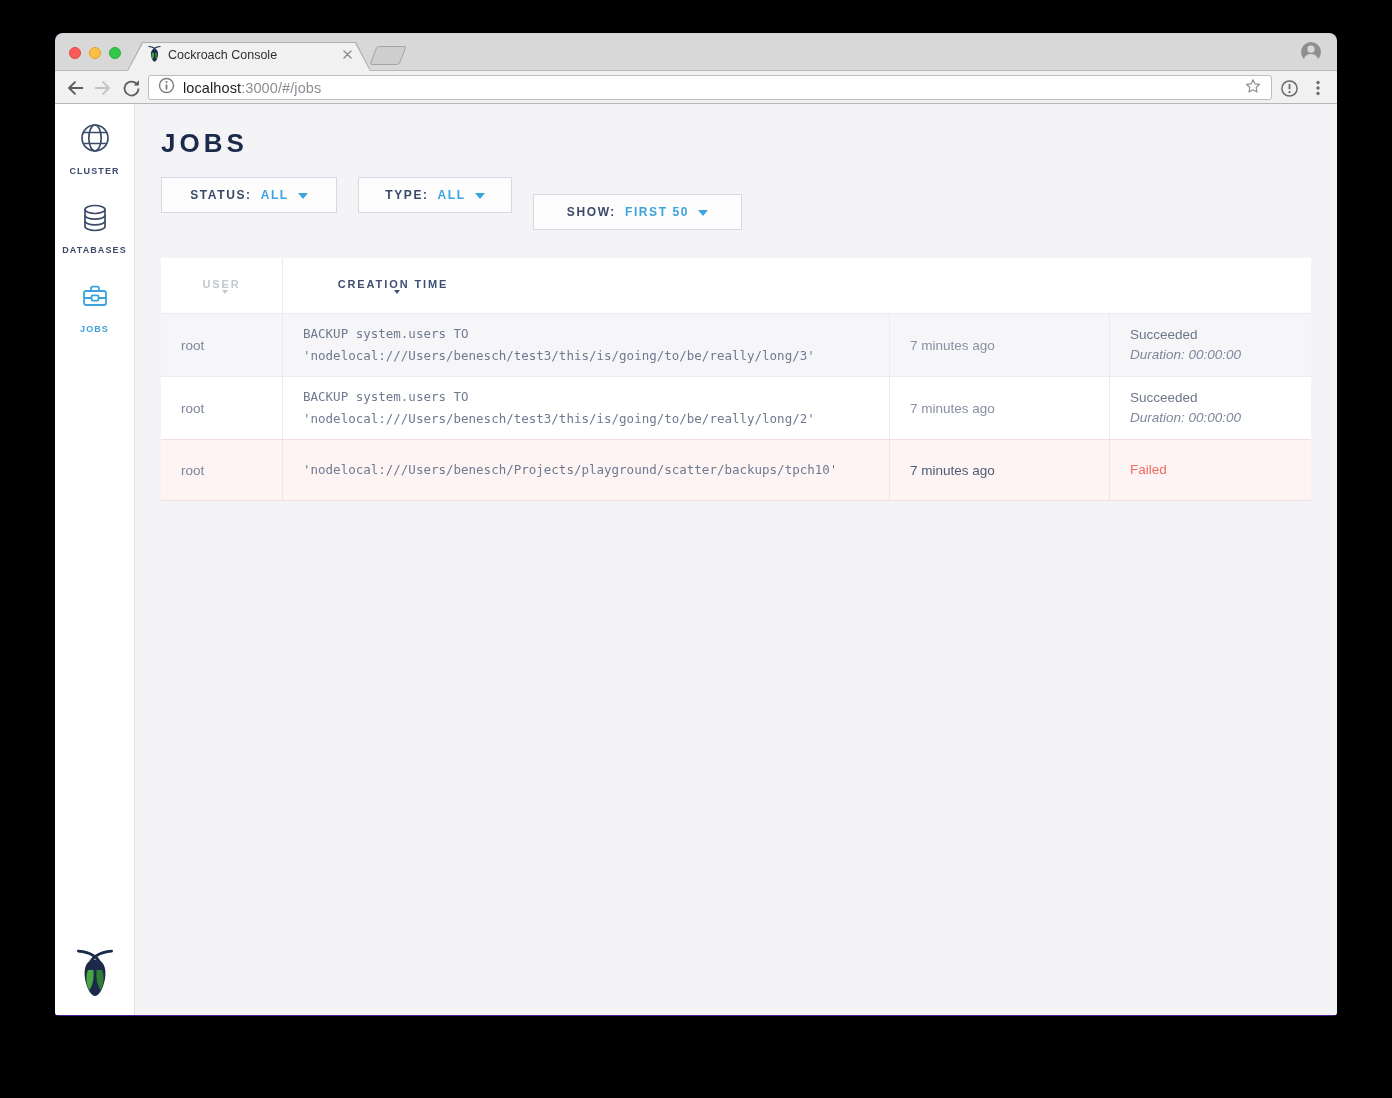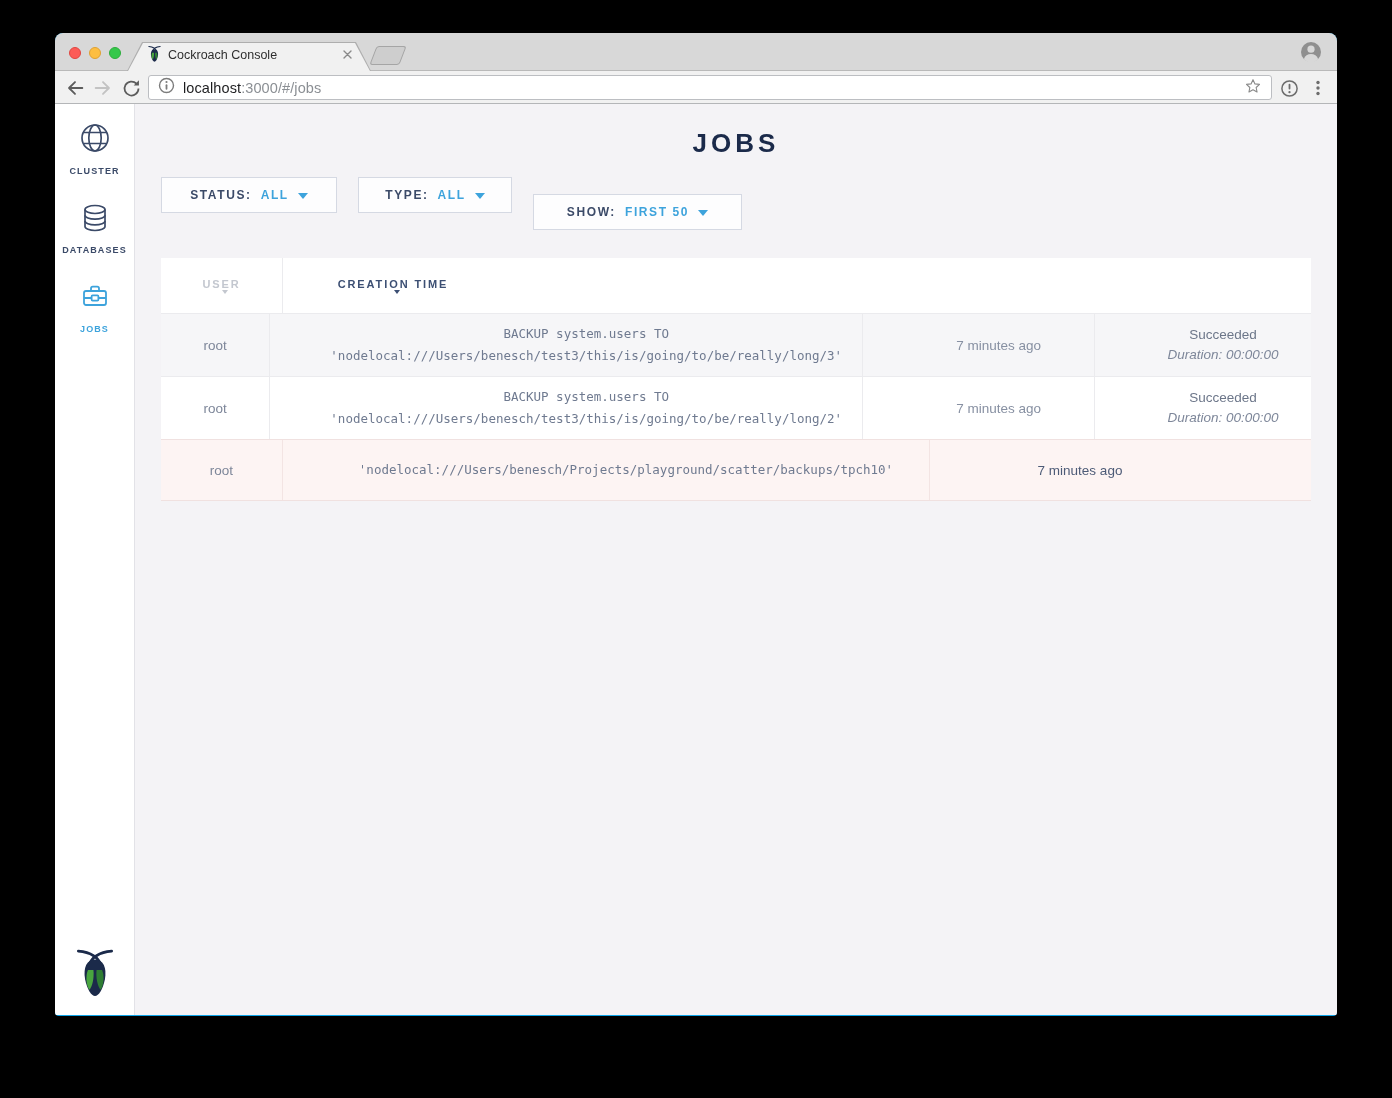--- a/index.html
+++ b/index.html
@@ -3,21 +3,21 @@
 <meta charset="utf-8">
 <style>
   * { box-sizing: border-box; }
   html,body { margin:0; padding:0; }
   body {
     width:1392px; height:1098px; background:#000; overflow:hidden; position:relative;
     font-family:"Liberation Sans", sans-serif;
   }
   .window {
     position:absolute; left:55px; top:33px; width:1282px; height:983px;
-    border-radius:8px 8px 4px 4px; overflow:hidden; background:#0ea5e9;text-align:center;
+    border-radius:8px 8px 4px 4px; overflow:hidden; background:#4c1d95;
   }
   
   .tabstrip { position:relative; height:38px; background:#d8d8d8; border-bottom:1px solid #b9b9b9; }
   .traffic { position:absolute; left:14px; top:14px; display:flex; gap:8px; }
   .light { width:12px; height:12px; border-radius:50%; }
   .light.red    { background:#fc5b57; border:1px solid #e04640; }
   .light.yellow { background:#fdbe41; border:1px solid #dfa133; }
   .light.green  { background:#34c84a; border:1px solid #2dad3c; }
   .tab-border {
     position:absolute; left:72px; bottom:-1px; width:244px; height:29px; background:#aeaeae;
@@ -69,21 +69,21 @@
     display:flex; align-items:center; justify-content:center; gap:9px;
     font-size:12px; font-weight:bold; letter-spacing:1.6px; cursor:pointer;
   }
   .filter-btn.w1 { width:176px; } .filter-btn.w2 { width:154px; } .filter-btn.w3 { width:209px;margin-top:17px; }
   .filter-label { color:#3b4a68; }
   .filter-value { color:#3da3dc; }
   .caret-down { width:0; height:0; border-left:5px solid transparent; border-right:5px solid transparent; border-top:6px solid #3da3dc; margin-top:1px; }
   
   .jobs-table { margin-top:28px; width:1150px; }
   .thead { display:flex; height:55px; background:#fff; }
-  .trow  { display:flex; min-height:62px; border-top:1px solid #ebebee;gap:40px; }
+  .trow  { display:flex; min-height:62px; border-top:1px solid #ebebee; }
   .trow.alt  { background:#f6f6f8; }
   .trow.white{ background:#ffffff; }
   .trow.fail { background:#fdf4f3; border-top:1px solid #f0e1e0; border-bottom:1px solid #f0e1e0; }
   .cell { padding:9px 20px; display:flex; flex-direction:column; justify-content:center; border-right:1px solid #ebebee; }
   .trow.fail .cell { border-right-color:#f3e4e3; }
   .cell:last-child { border-right:none; }
   .c-user { width:122px; } .c-desc { width:607px; } .c-time { width:220px; } .c-status { width:201px; }
   .th { font-size:11px; font-weight:bold; letter-spacing:1.9px; color:#c3c7cf; align-items:center; cursor:pointer; }
   .th.active { color:#3c4f73; }
   .sort-caret { width:0; height:0; border-left:3.5px solid transparent; border-right:3.5px solid transparent; border-top:4.5px solid currentColor; margin-left:7px; }
@@ -306,18 +306,21 @@
         <div class="trow fail">
           <div class="cell c-user">
               <span class="user-text">root</span>
             </div>
           <div class="cell c-desc">
             <span class="desc-text">'nodelocal:///Users/benesch/Projects/playground/scatter/backups/tpch10'</span>
           </div>
           <div class="cell c-time">
               <span class="time-text">7 minutes ago</span>
             </div>
+          <div class="cell c-status">
+            <span class="status-text failed">Failed</span>
+          </div>
         </div>
       </div>
 
     </div>
   </div>
 </div>
 
 </body></html>

